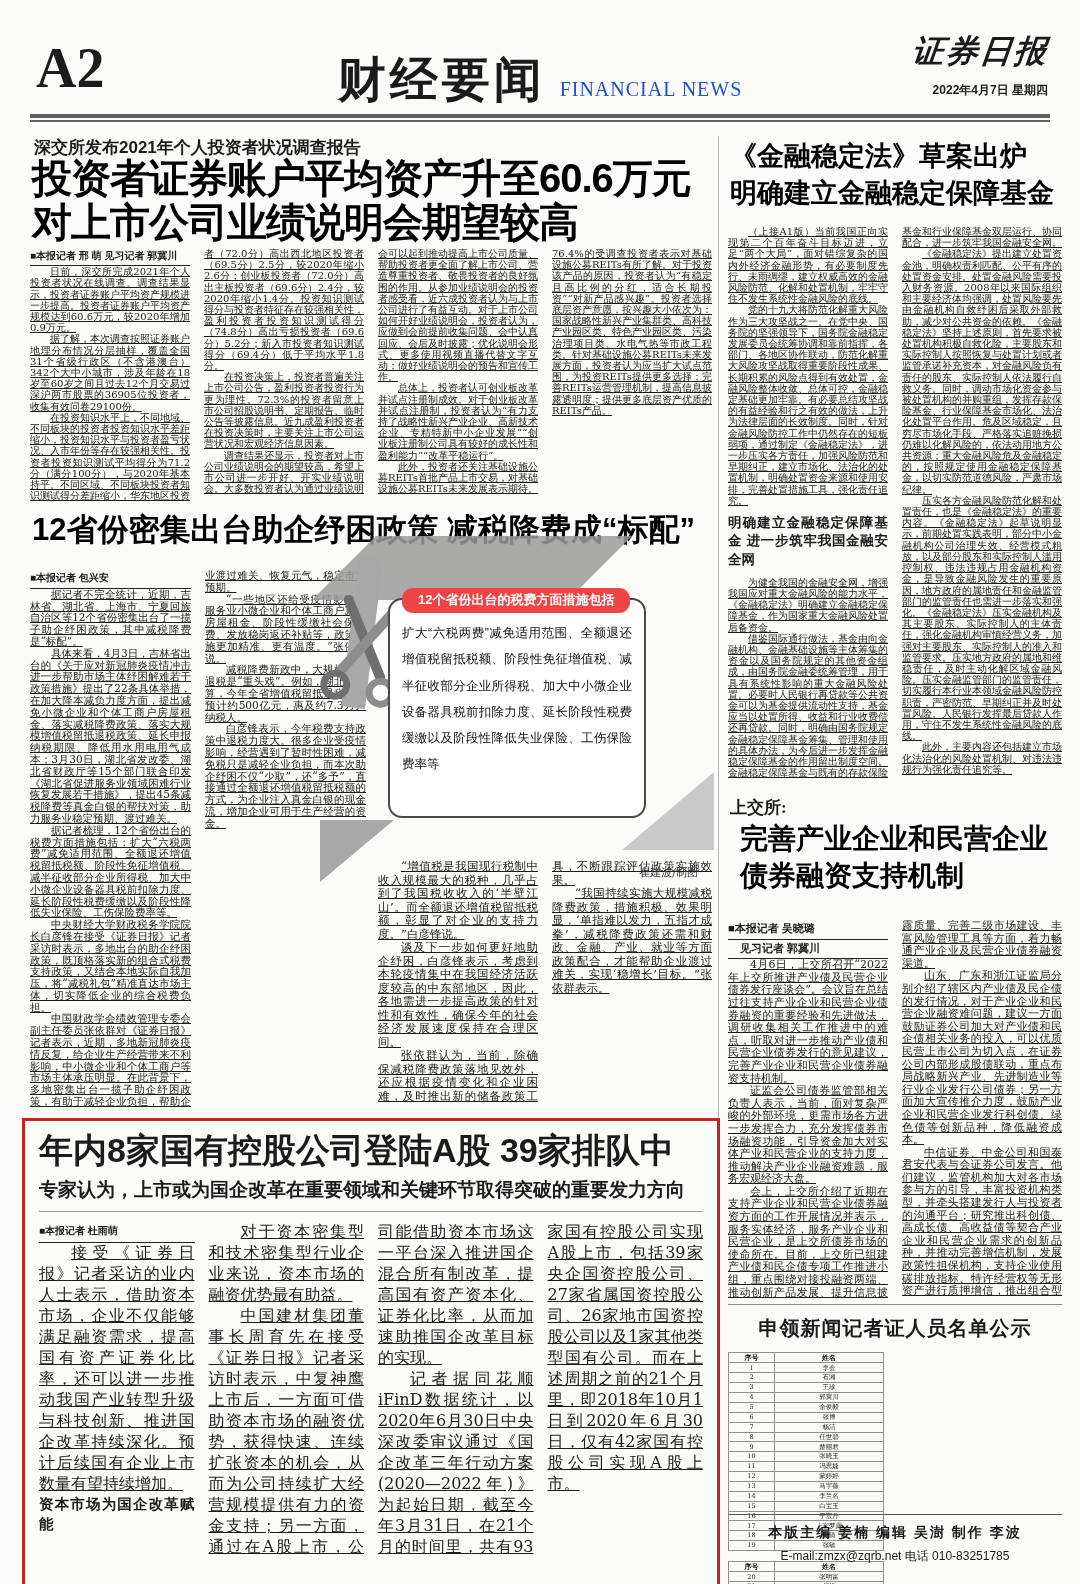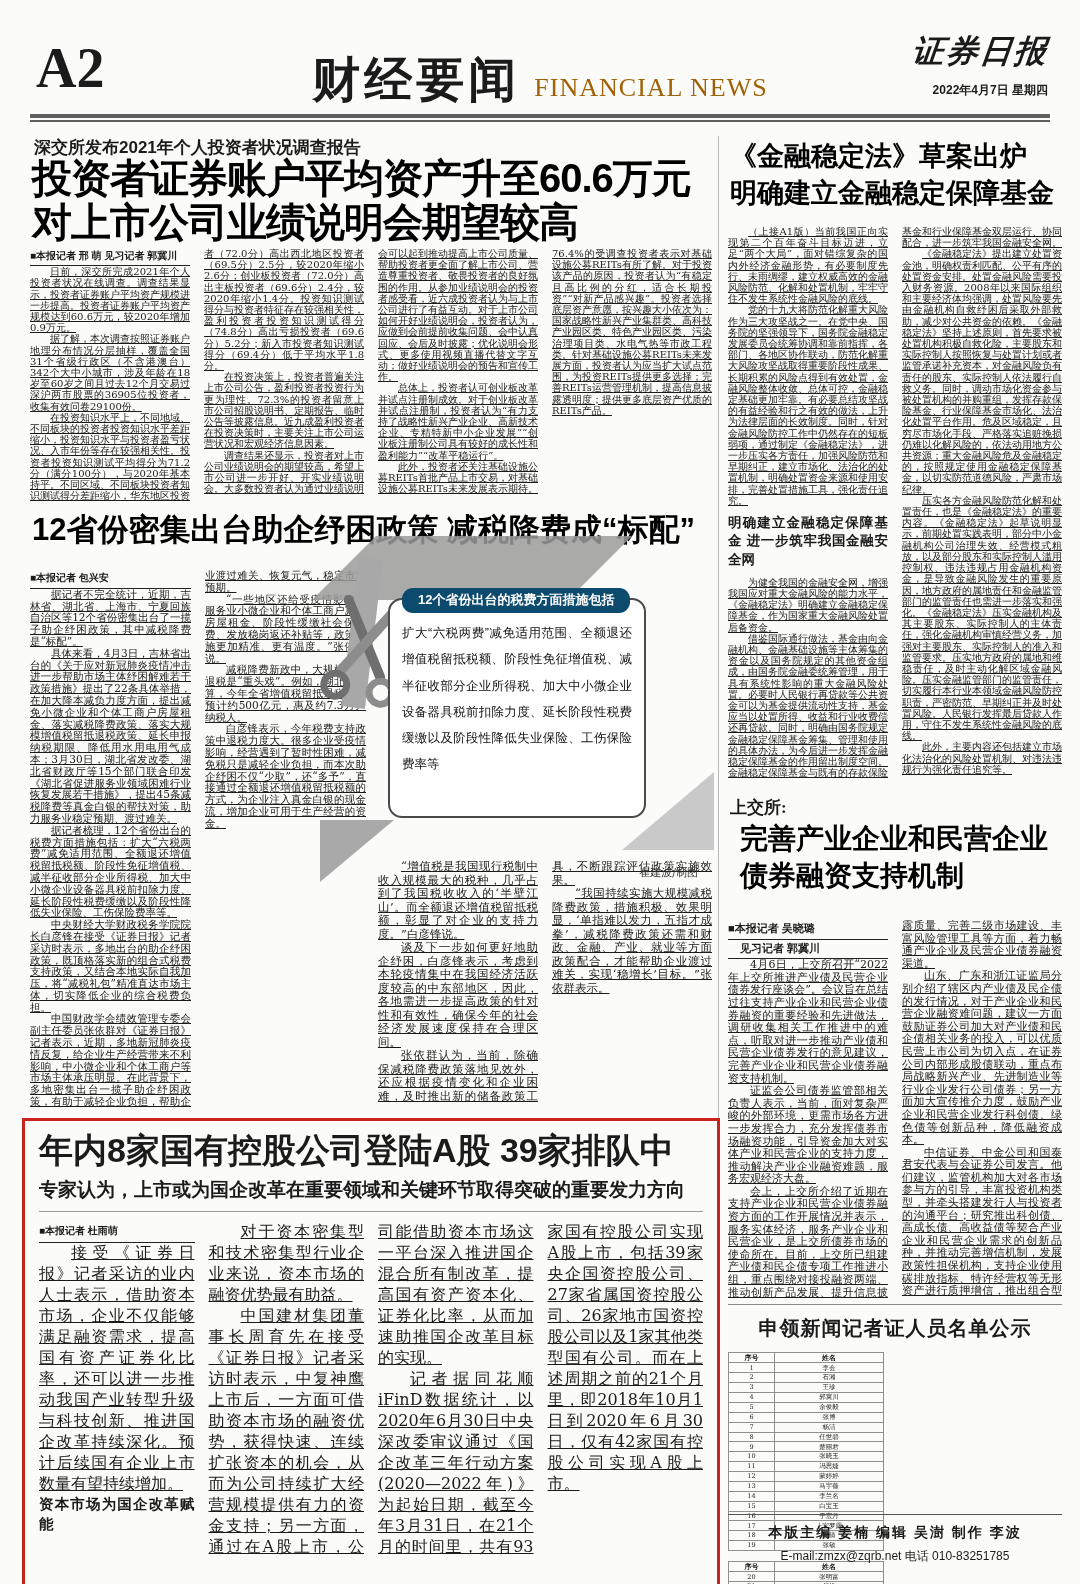--- a/index.html
+++ b/index.html
@@ -7,21 +7,21 @@
   #page{position:relative;width:1080px;height:1584px;background:#fbfbf9;margin:0 auto;
         font-family:"DejaVu Serif","Liberation Serif",serif;color:#1b1b1b;overflow:hidden;}
   .abs{position:absolute;}
 
   
   .hdr{position:absolute;left:30px;top:22px;width:1020px;height:90px;}
   .hdr-a2{position:absolute;left:6px;top:18px;font-family:"Liberation Serif",serif;
           font-weight:bold;font-size:56px;line-height:1;}
   .hdr-center{position:absolute;left:0;right:0;top:26px;text-align:center;white-space:nowrap;}
   .sec-cn{font-family:"Liberation Sans",sans-serif;font-weight:bold;font-size:48px;letter-spacing:4px;}
-  .sec-en{font-family:"Liberation Serif",serif;color:#a16207;font-size:26px;letter-spacing:1px;margin-left:14px;}
+  .sec-en{font-family:"Liberation Serif",serif;color:#1d4ed8;font-size:20px;letter-spacing:1px;margin-left:14px;}
   .hdr-right{position:absolute;right:2px;top:8px;text-align:right;}
   .masthead{font-family:"DejaVu Serif",serif;font-style:italic;font-weight:bold;font-size:32px;
             transform:skewX(-6deg);letter-spacing:2px;}
   .hdr-date{font-family:"Liberation Sans",sans-serif;font-weight:bold;font-size:12px;margin-top:8px;}
   .double-rule{position:absolute;left:30px;top:114px;width:1020px;height:8px;
                border-top:4px solid #606060;border-bottom:2px solid #606060;}
 
   
   #leftcol{position:absolute;left:30px;top:132px;width:682px;height:1452px;}
   #rightcol{position:absolute;left:728px;top:132px;width:334px;height:1452px;}
@@ -64,21 +64,21 @@
           clip-path:polygon(0 100%,20% 0,100% 0,80% 100%);opacity:.85;}
   .g-tri-br{position:absolute;right:-2px;bottom:6px;width:0;height:0;
             border-left:92px solid transparent;border-bottom:78px solid #c9c9c9;}
   .g-tri-bl{position:absolute;left:-58px;bottom:-26px;width:0;height:0;
             border-right:74px solid transparent;border-top:62px solid #a9a9a9;}
   .g-strip{position:absolute;left:-28px;top:-12px;width:24px;height:150px;background:#a8a8a8;
            transform:rotate(7deg);}
   .g-scissors{position:absolute;left:-60px;top:28px;width:92px;height:112px;transform:rotate(10deg);}
   .g-box{position:absolute;left:10px;top:28px;width:258px;height:220px;background:#fff;
          border:2px solid #4a4a4a;border-radius:14px;padding:20px 12px 8px;}
-  .g-box-title{position:absolute;left:12px;top:-12px;background:#0c4a6e;color:#fff;
+  .g-box-title{position:absolute;left:12px;top:-12px;background:#ef4444;color:#fff;
          font-family:"Liberation Sans",sans-serif;font-weight:bold;font-size:13px;
          padding:3px 16px 4px;border-radius:11px;white-space:nowrap;}
   .g-box-body{font-family:"Liberation Sans",sans-serif;font-size:12.5px;line-height:2.1;
          text-align:justify;color:#111;}
   .g-credit{position:absolute;right:14px;bottom:-24px;font-size:11px;color:#333;}
 
   
   .c-box{left:-8px;top:986px;width:698px;height:474px;border:3px solid #c8231d;
          padding:8px 14px 10px;background:transparent;}
   .c-head{font-family:"Liberation Sans",sans-serif;font-weight:bold;font-size:34px;line-height:42px;}

